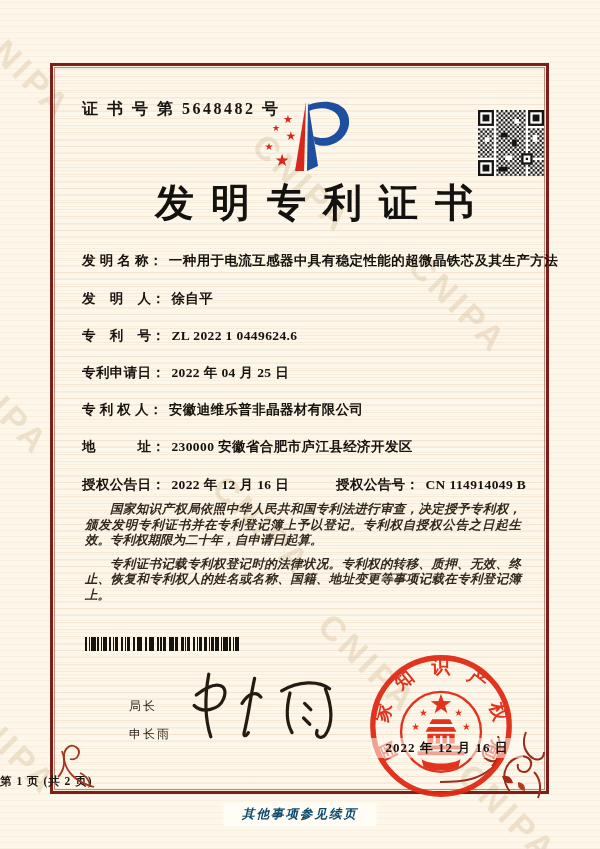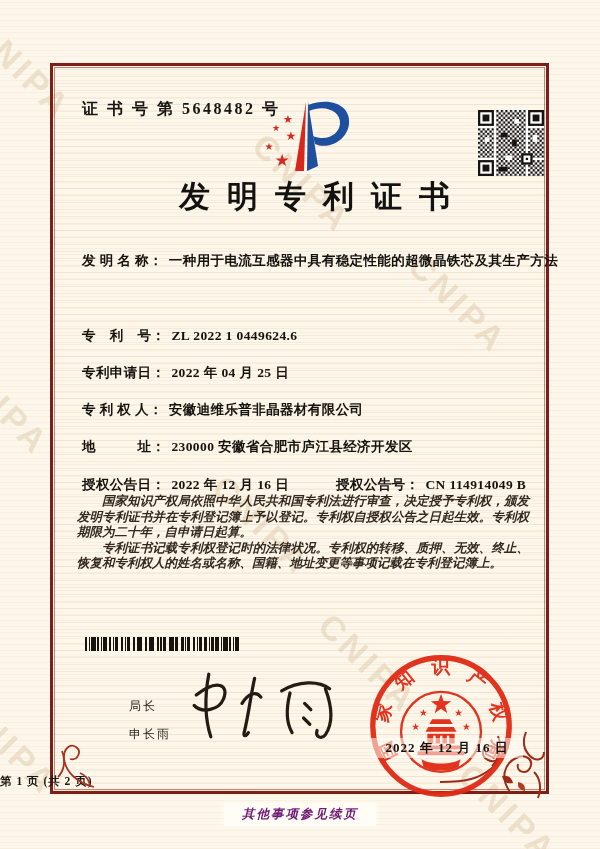--- a/index.html
+++ b/index.html
@@ -25,35 +25,35 @@
   }
   .frame::after{
     content:"";position:absolute;inset:1px;border:1px solid rgba(155,62,45,.6);pointer-events:none;
   }
   .abs{position:absolute;z-index:3;}
   .cert-no{
     left:82px;top:99px;font-size:16px;font-weight:bold;color:#181512;letter-spacing:2.5px;
   }
   .title{
     left:0;right:0;top:176px;text-align:center;
-    font-size:31px;font-weight:bold;color:#141210;
+    font-size:39px;font-weight:bold;color:#141210;
     letter-spacing:17px;text-indent:17px;padding-left:29px;
   }
   .field-row{
     left:82px;width:448px;font-size:13.5px;font-weight:600;color:#16130f;letter-spacing:.4px;
     white-space:nowrap;
   }
   .field-value{margin-left:6px;}
   .field-part2{position:absolute;left:230px;top:0;white-space:nowrap;margin-left:24px;}
   .body-text{
     left:77px;top:494px;width:452px;z-index:3;
     font-size:12.5px;line-height:15.6px;font-style:italic;font-weight:600;
     color:#34291f;text-align:justify;
   }
-  .body-text p{margin:0;text-indent:2em;}
+  .body-text p{margin:8px;text-indent:2em;}
   .barcode{
     left:85px;top:637px;width:156px;height:14px;
     background-image:
       repeating-linear-gradient(90deg,#17140f 0 2px,transparent 2px 6px),
       repeating-linear-gradient(90deg,#17140f 0 1px,transparent 1px 4px),
       repeating-linear-gradient(90deg,transparent 0 9px,#17140f 9px 11px);
   }
   .officer{
     left:85px;top:692px;z-index:4;
     font-family:"Liberation Sans","DejaVu Sans",sans-serif;
@@ -65,21 +65,21 @@
     left:371px;top:738px;z-index:5;width:152px;text-align:center;
     font-size:13px;font-weight:bold;color:#15120e;letter-spacing:1px;
     background:rgba(255,253,246,.55);padding:1px 0;
   }
   .page-num{
     left:0;right:0;top:774px;z-index:3;
     font-size:11.5px;font-weight:600;color:#1c1813;letter-spacing:1px;
   }
   .footer-note{
     left:50%;top:803px;transform:translateX(-50%);z-index:3;
-    font-size:12.5px;font-style:italic;font-weight:600;color:#701a75;letter-spacing:2px;
+    font-size:12.5px;font-style:italic;font-weight:600;color:#0c4a6e;letter-spacing:2px;
     background:#fffdf6;padding:3px 18px;box-shadow:0 0 6px rgba(255,253,244,.9);
     white-space:nowrap;
   }
   .logo-svg{left:237px;top:96px;z-index:3;}
   .qr{left:478px;top:110px;z-index:3;}
   .flourish-br{left:438px;top:728px;z-index:3;}
   .flourish-bl{left:50px;top:733px;z-index:3;}
 </style>
 </head>
 <body>
@@ -141,20 +141,23 @@
     <rect x="0" y="22" width="7" height="7" fill="#171310"></rect>
     <rect x="1" y="23" width="5" height="5" fill="#ffffff"></rect>
     <rect x="2" y="24" width="3" height="3" fill="#171310"></rect>
   </svg>
 
   <div class="abs title">发明专利证书</div>
 
   <div class="abs field-row" style="top:252px">
     <span>发 明 名 称：</span><span class="field-value">一种用于电流互感器中具有稳定性能的超微晶铁芯及其生产方法</span>
   </div>
+  <div class="abs field-row" style="top:290px">
+    <span>发　明　人：</span><span class="field-value">徐自平</span>
+  </div>
   <div class="abs field-row" style="top:327px">
     <span>专　利　号：</span><span class="field-value">ZL 2022 1 0449624.6</span>
   </div>
   <div class="abs field-row" style="top:364px">
     <span>专利申请日：</span><span class="field-value">2022 年 04 月 25 日</span>
   </div>
   <div class="abs field-row" style="top:401px">
     <span>专 利 权 人：</span><span class="field-value">安徽迪维乐普非晶器材有限公司</span>
   </div>
   <div class="abs field-row" style="top:438px">

